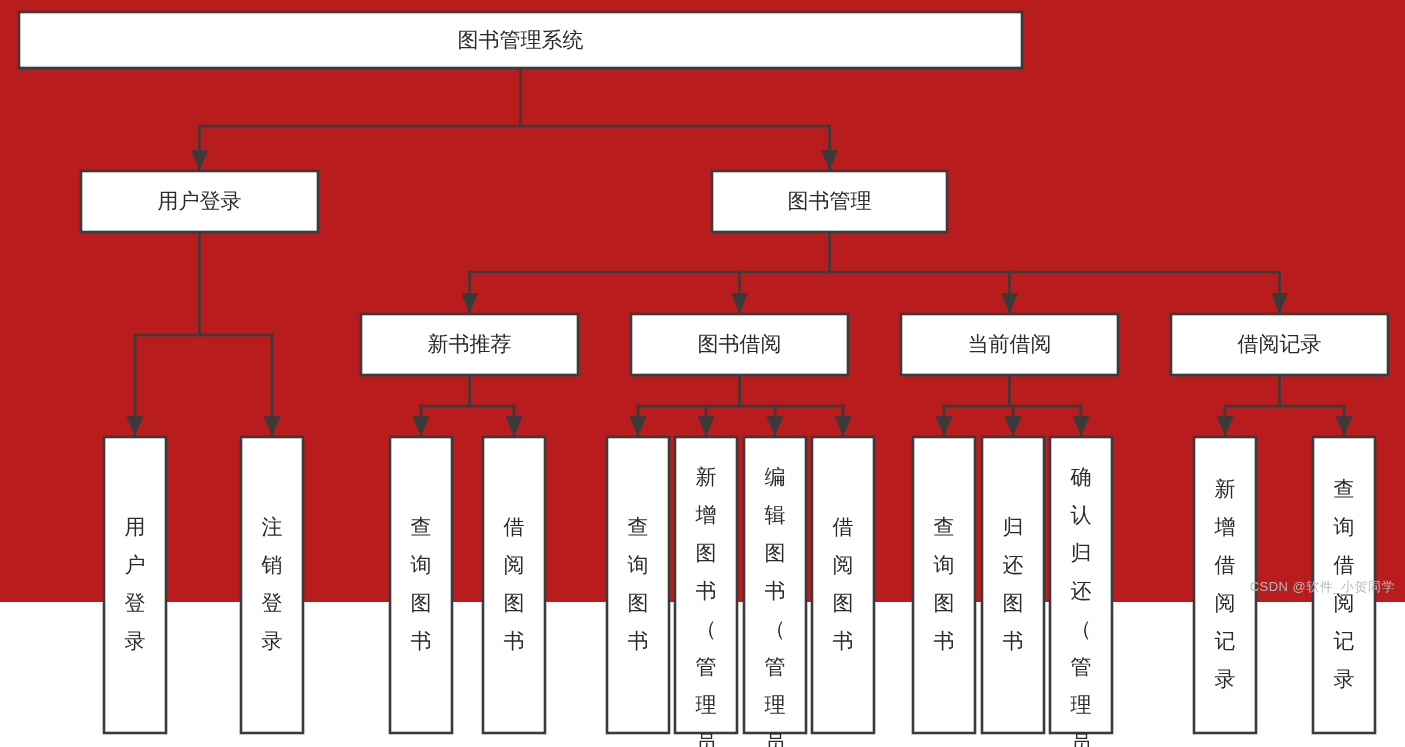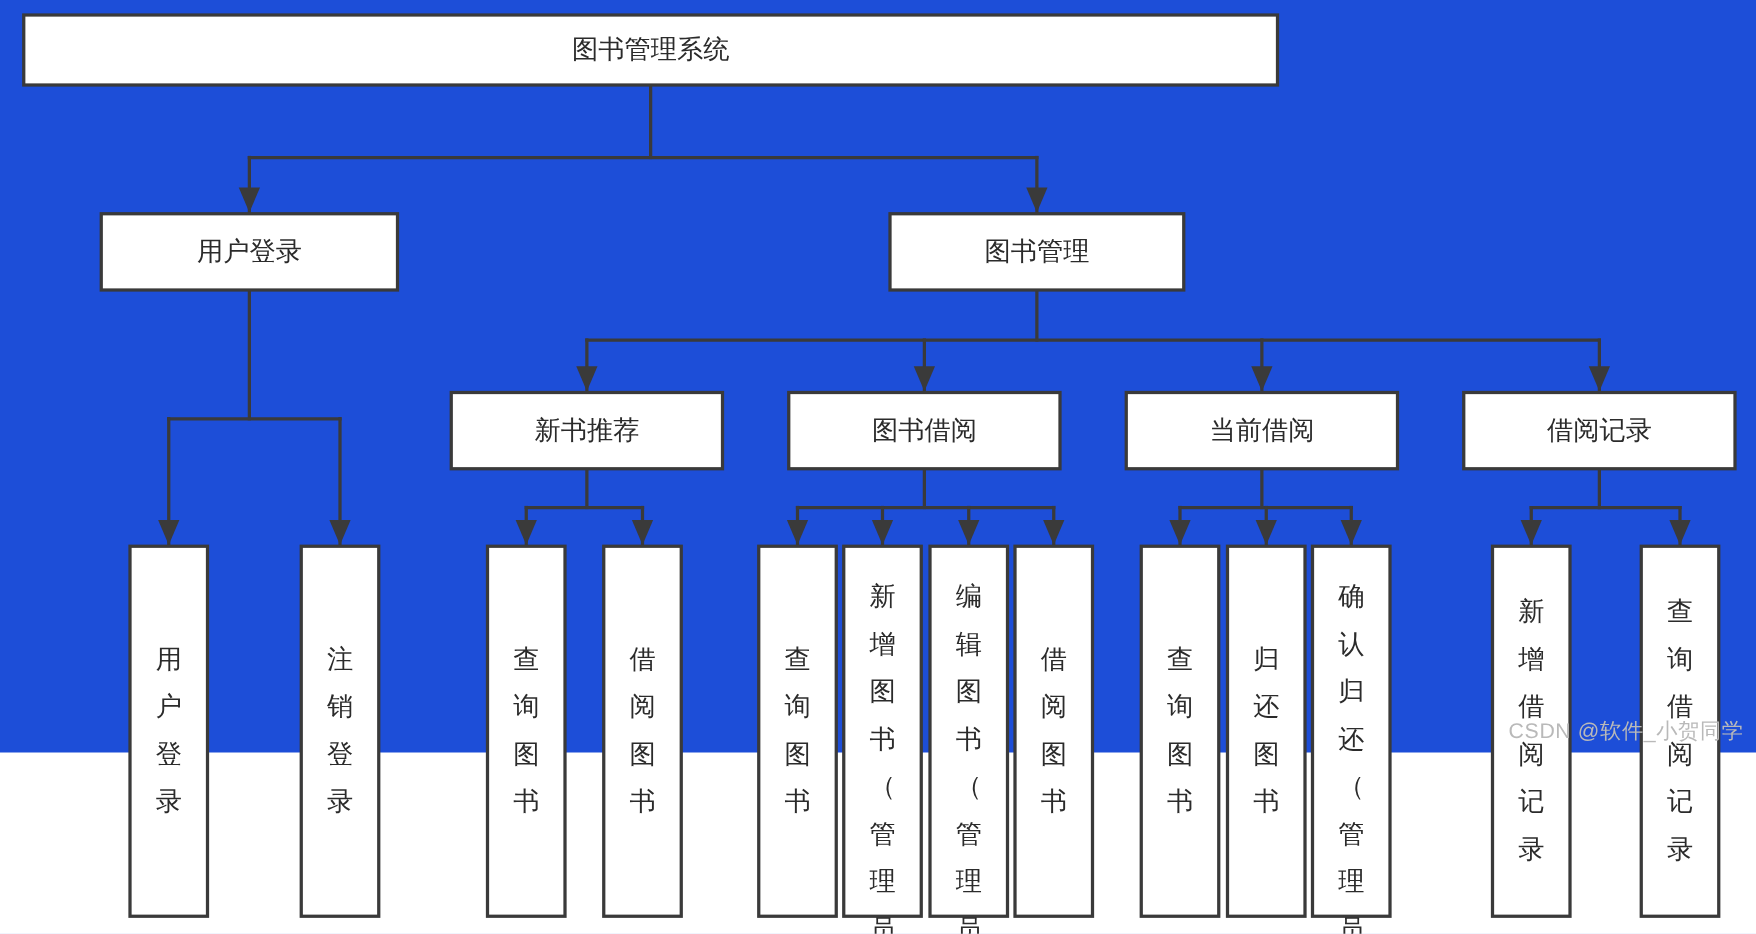--- a/index.html
+++ b/index.html
@@ -12,21 +12,21 @@
     width: 1405px;
     height: 747px;
     font-family: "Liberation Sans", "DejaVu Sans", sans-serif;
     overflow: hidden;
     position: relative;
   }
   #diagram-root {
     position: relative;
     width: 1405px;
     height: 602px;
-    background: #1d4ed8;
+    background: #b91c1c;
     text-decoration: underline;
   }
   svg.diagram-canvas {
     position: absolute;
     left: 0;
     top: 0;
     width: 1405px;
     height: 747px;
     display: block;
   }
@@ -55,21 +55,21 @@
   }
   .node-label.vertical {
     font-size: 21px;
     text-anchor: middle;
   }
   .watermark-text {
     position: absolute;
     right: 10px;
     bottom: 6px;
     font-family: "Liberation Sans", "DejaVu Sans", sans-serif;
-    font-size: 17px;
+    font-size: 13px;
     color: #b9b9b9;
     letter-spacing: 0.5px;
     white-space: nowrap;
     pointer-events: none;
   }
 </style>
 </head>
 <body>
 
 <div id="diagram-root">

